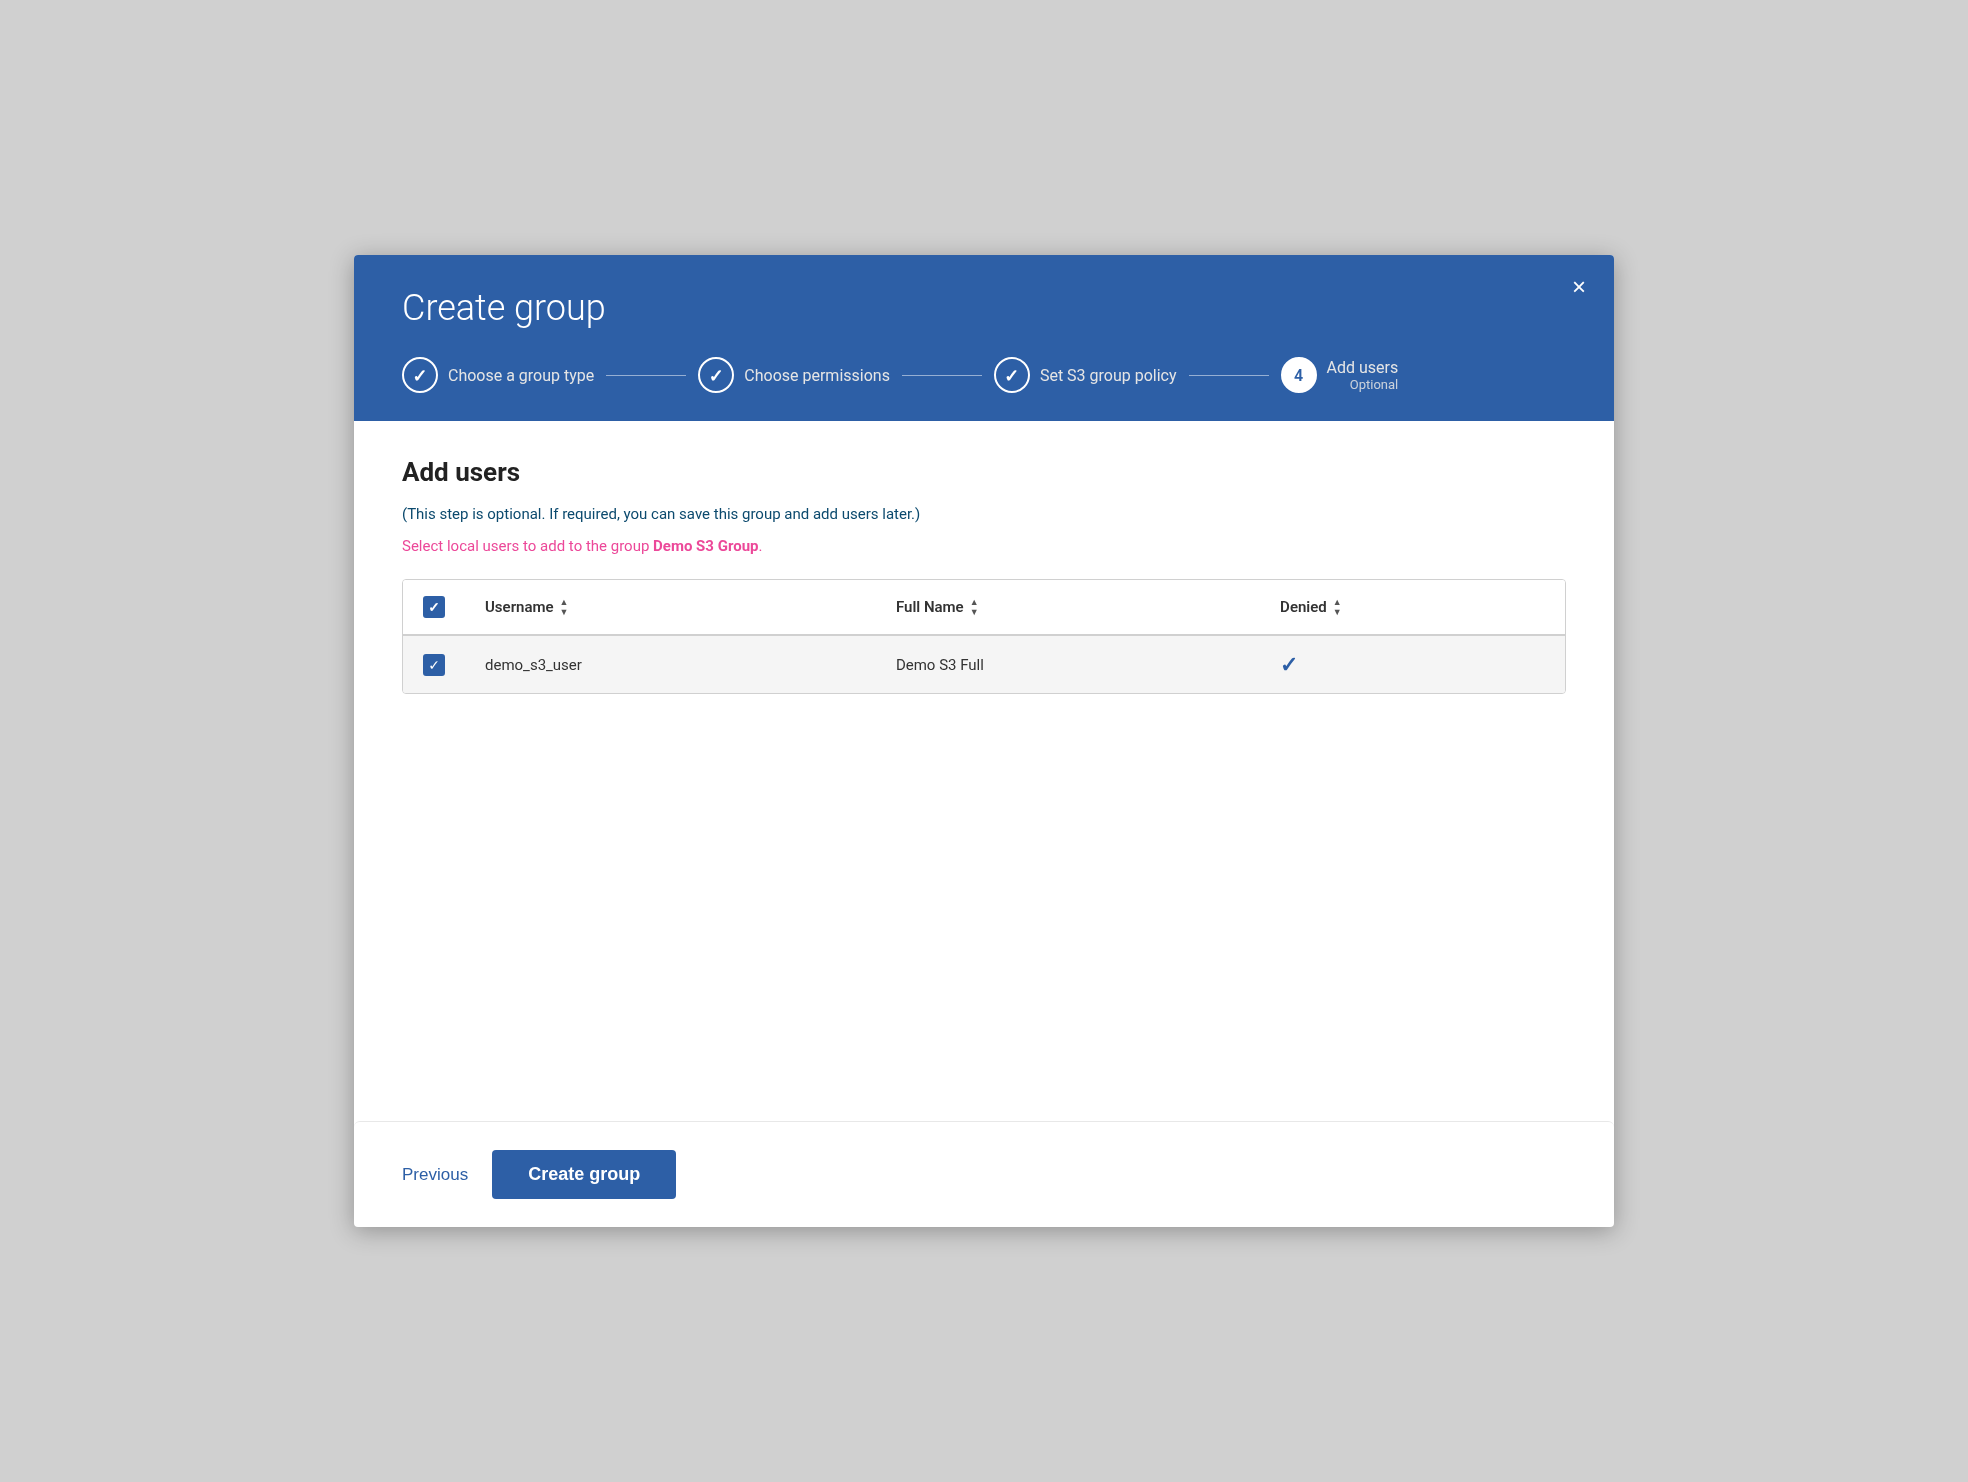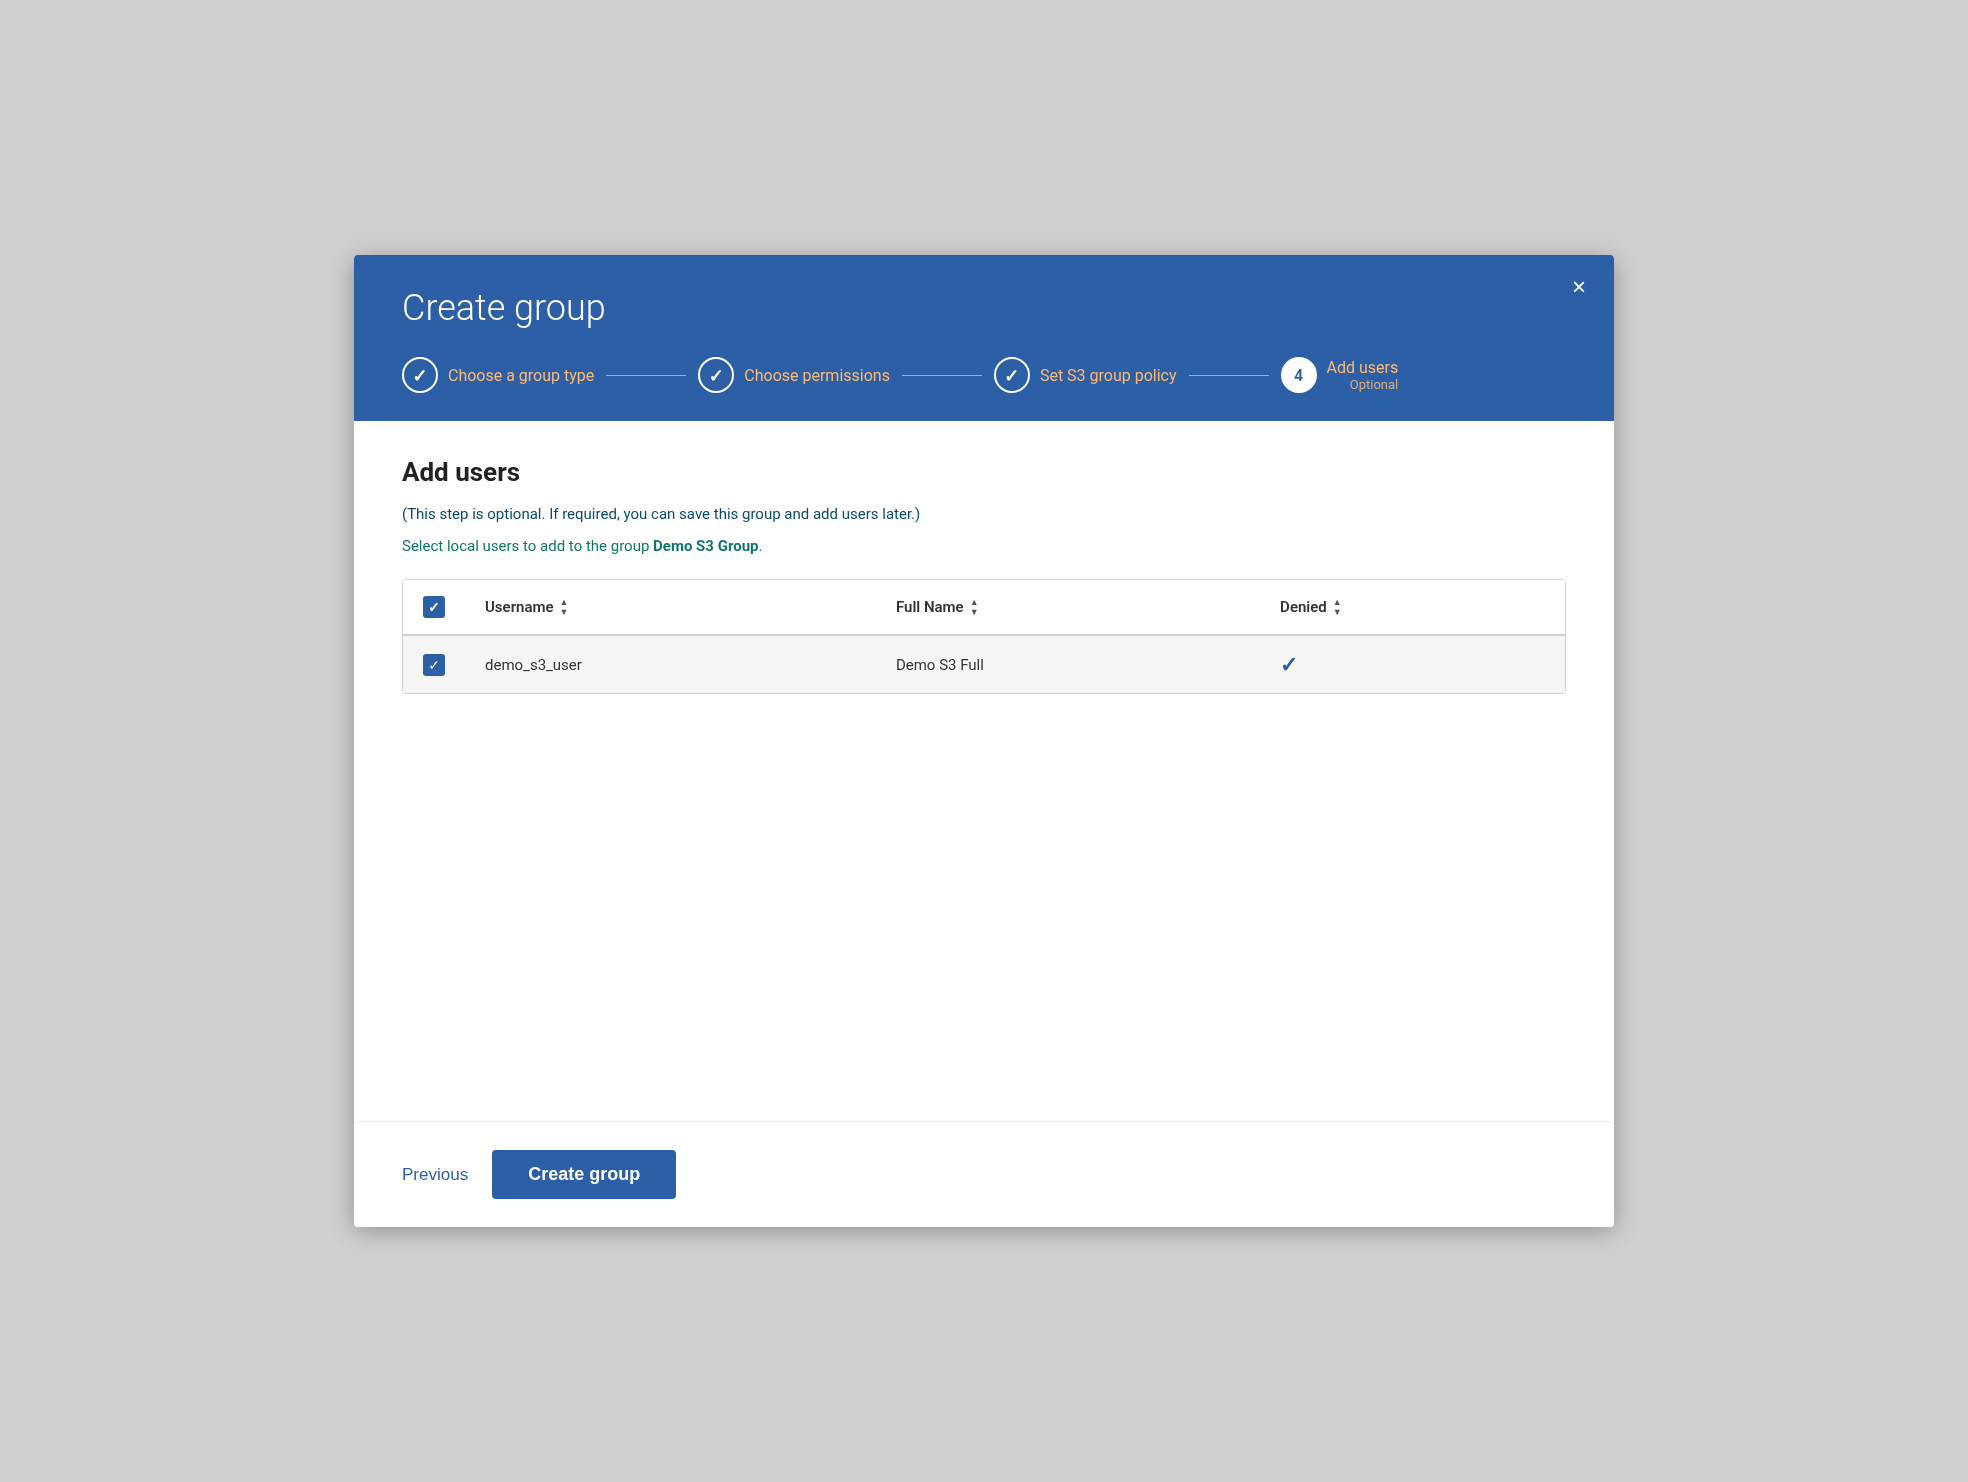--- a/index.html
+++ b/index.html
@@ -68,21 +68,21 @@
       background: transparent;
       border-color: white;
     }
     .step-circle.active {
       background: white;
       color: #2d5fa6;
       border-color: white;
     }
     .step-label {
       font-size: 16px;
-      color: #fdba74;
+      color: #e5e5e5;
     }
     .step-label .sublabel {
       font-size: 13px;
       opacity: 0.85;
       display: block;
       text-align: right;
     }
     .step-line {
       width: 80px;
       height: 1px;
@@ -103,21 +103,21 @@
       color: #222;
       margin-bottom: 18px;
     }
     .optional-note {
       color: #0c4a6e;
       font-size: 15px;
       margin-bottom: 14px;
     }
     .select-note {
       font-size: 15px;
-      color: #0f766e;
+      color: #ec4899;
       margin-bottom: 24px;
     }
     .select-note strong {
       font-weight: 700;
     }
     .table-container {
       border: 1px solid #d0d0d0;
       border-radius: 4px;
       overflow: hidden;
     }

